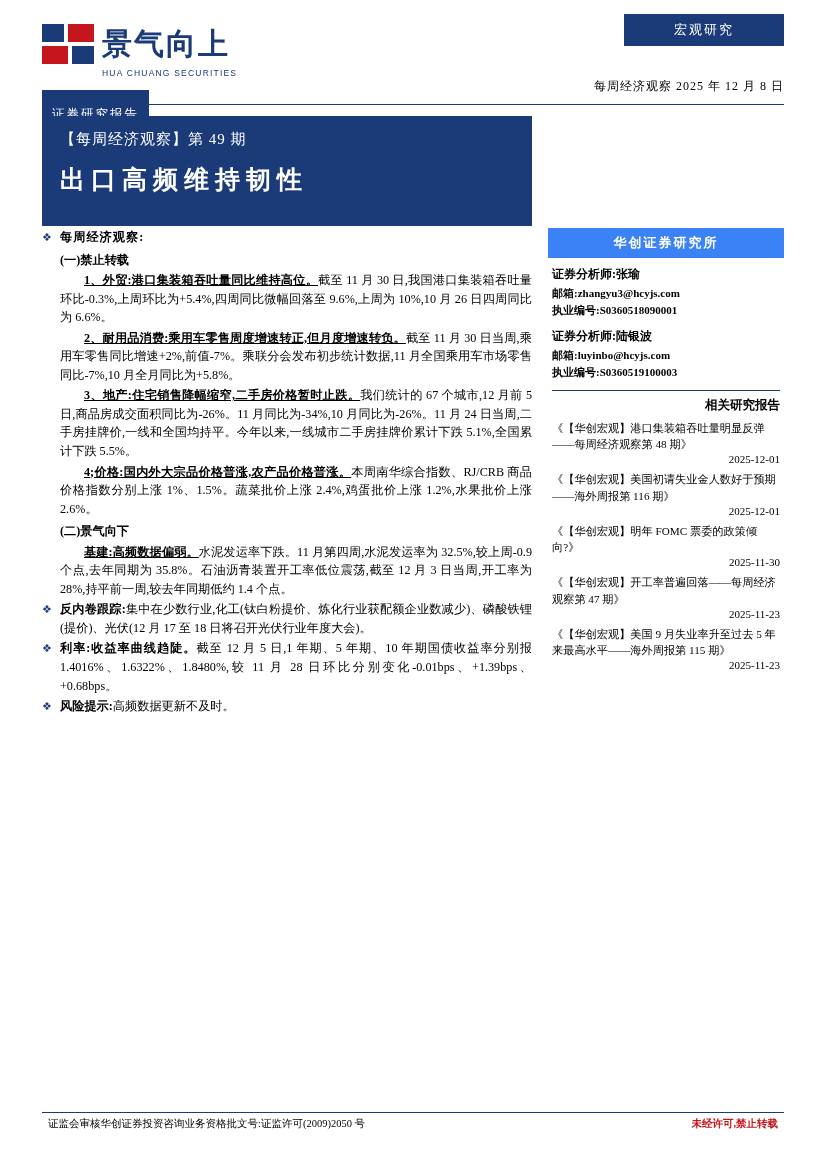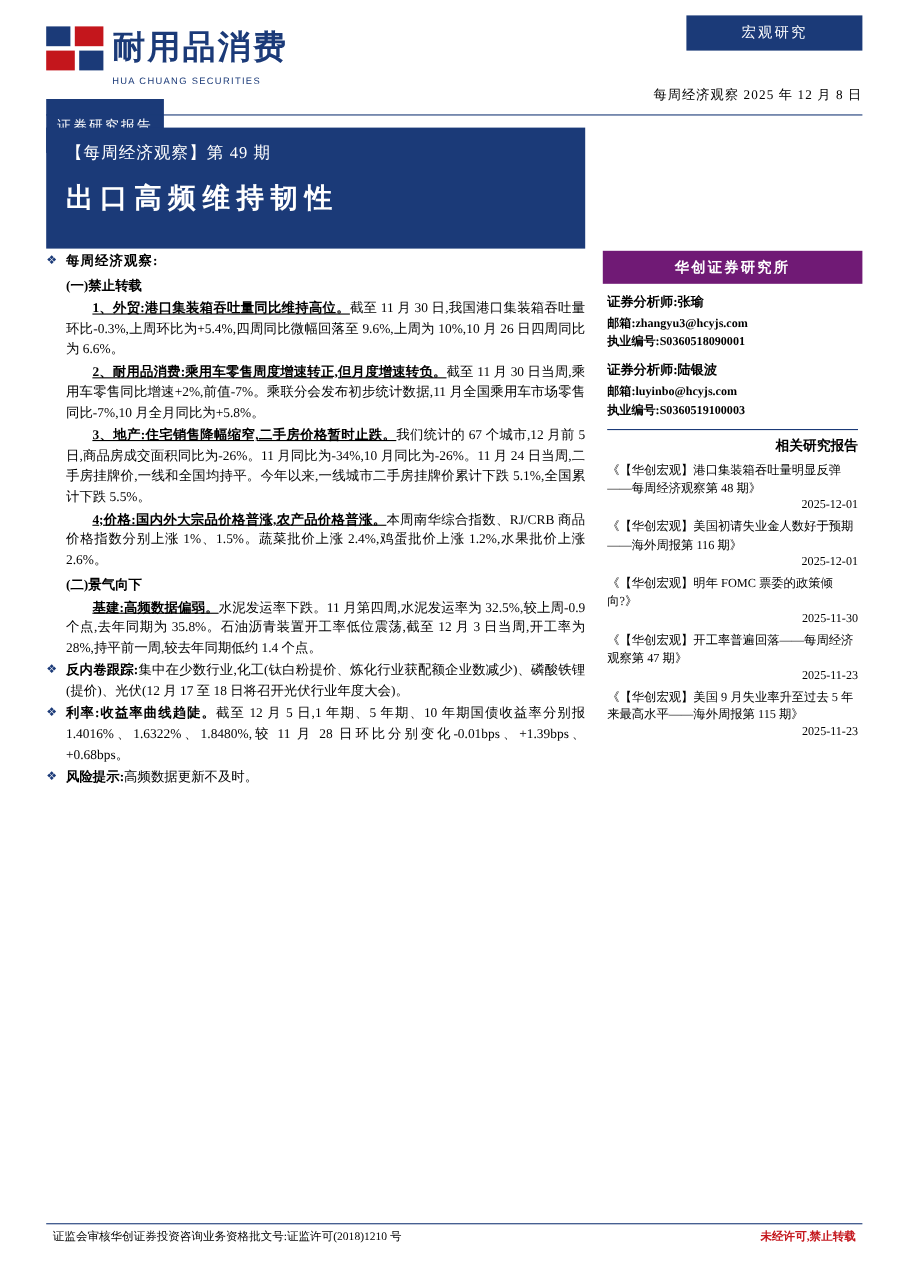--- a/index.html
+++ b/index.html
@@ -175,21 +175,21 @@
 
   
   .right-col {
     position: absolute;
     left: 548px;
     top: 228px;
     width: 236px;
     font-size: 11.5px;
   }
   .rc-head {
-    background: #701a75;
+    background: #3b82f6;
     color: #fff;
     text-align: center;
     font-size: 13px;
     letter-spacing: 2px;
     padding: 6px 0;
     font-weight: bold;
   }
   .rc-body {
     border-top: none;
     padding: 8px 4px 0 4px;
@@ -256,21 +256,21 @@
 
   <div class="header">
     <div class="logo-block">
       <div class="logo-row">
         <div class="logo-mark">
           <span class="bar b1"></span>
           <span class="bar b2"></span>
           <span class="bar b3"></span>
           <span class="bar b4"></span>
         </div>
-        <div class="logo-cn">耐用品消费</div>
+        <div class="logo-cn">景气向上</div>
       </div>
       <div class="logo-en">HUA CHUANG SECURITIES</div>
       <div class="report-type">证券研究报告</div>
     </div>
 
     <div class="top-tag">宏观研究</div>
     <div class="header-meta">每周经济观察  2025 年 12 月 8 日</div>
     <div class="header-rule"></div>
   </div>
 
@@ -354,16 +354,16 @@
       </div>
       <div>
         <div class="rel-item">《【华创宏观】美国 9 月失业率升至过去 5 年来最高水平——海外周报第 115 期》</div>
         <div class="rel-date">2025-11-23</div>
       </div>
 
     </div>
   </div>
 
   <div class="footer-rule"></div>
-  <div class="footer-left">证监会审核华创证券投资咨询业务资格批文号:证监许可(2018)1210 号</div>
+  <div class="footer-left">证监会审核华创证券投资咨询业务资格批文号:证监许可(2009)2050 号</div>
   <div class="footer-right">未经许可,禁止转载</div>
 
 </div>
 
 </body></html>

